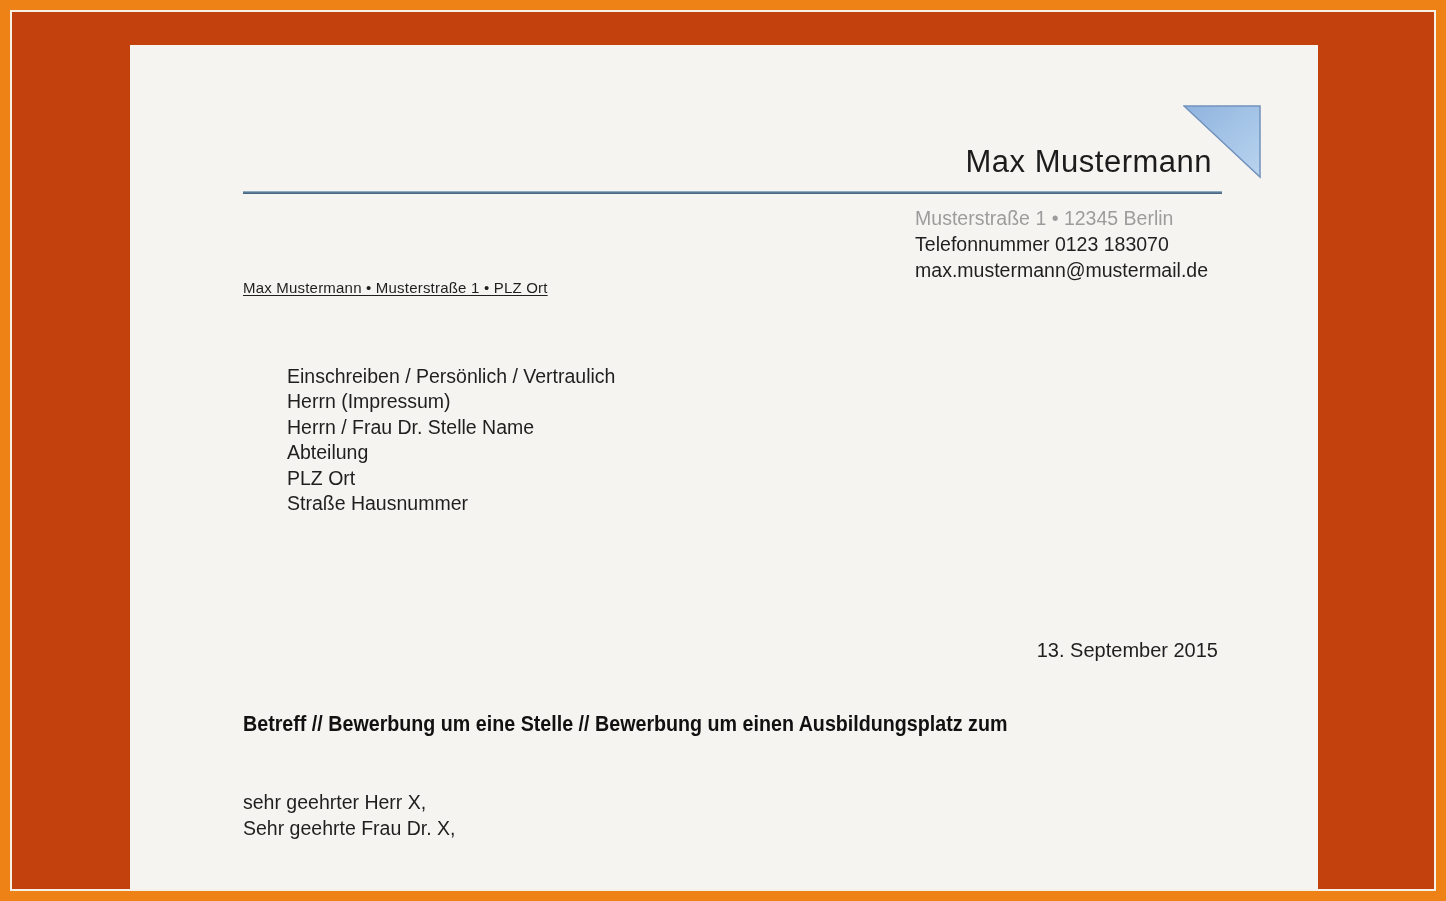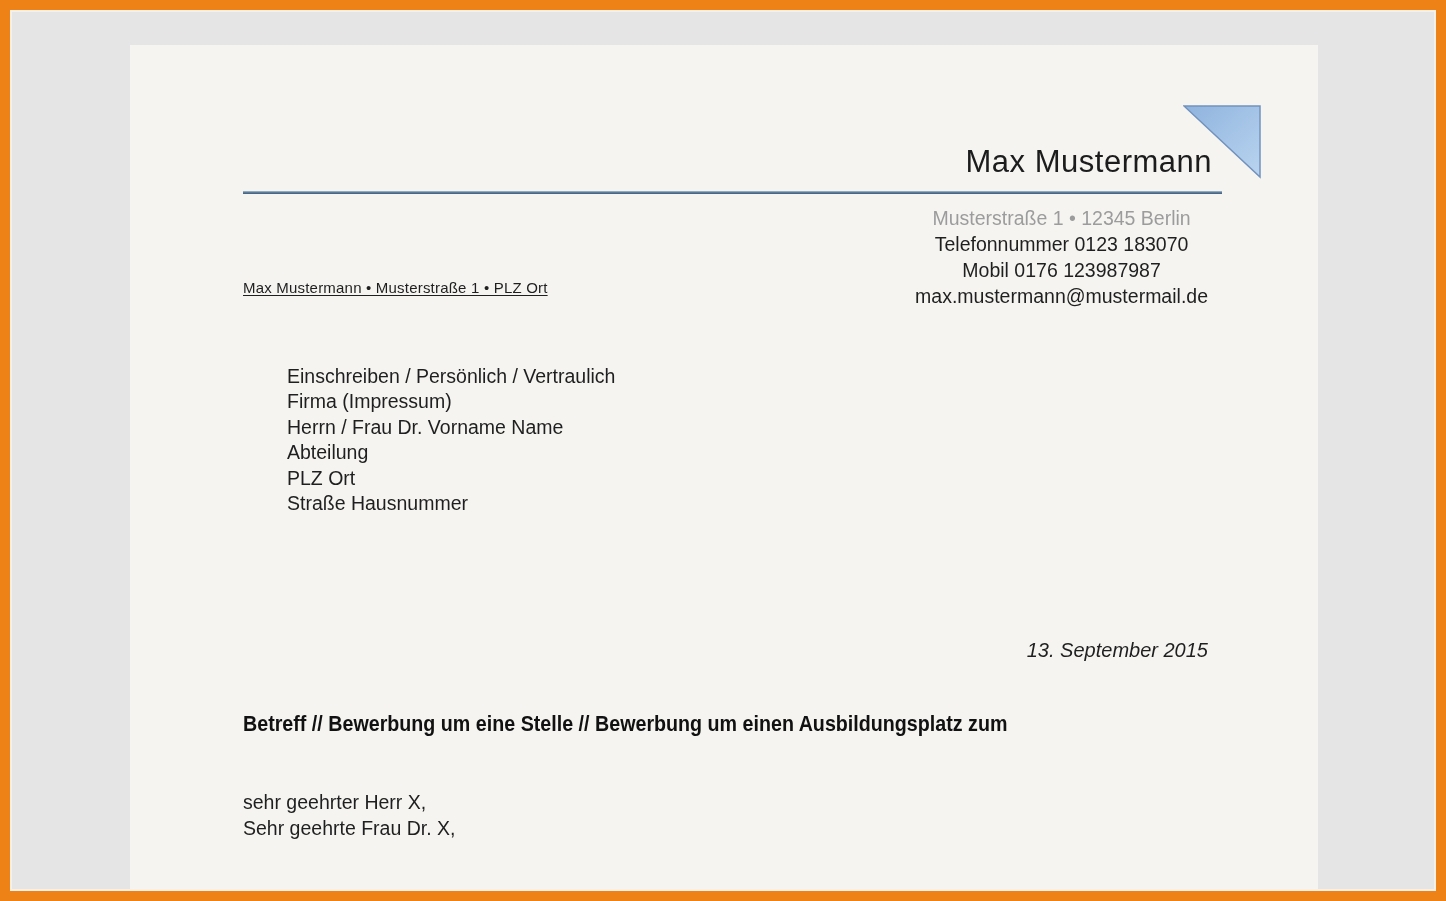--- a/index.html
+++ b/index.html
@@ -6,60 +6,60 @@
   body {
     width: 1446px; height: 901px; overflow: hidden;
     font-family: "Liberation Sans", "DejaVu Sans", sans-serif;
   }
   .frame {
     position: relative; width: 1446px; height: 901px;
     background: #ee8217;
   }
   .canvas {
     position: absolute; left: 10px; top: 10px; right: 10px; bottom: 10px;
-    background: #e5e5e5;
+    background: #c2410c;
     border: 2px solid #f6f0e6;
   }
   .paper {
     position: absolute; left: 118px; top: 33px; width: 1188px; bottom: 0;
     background: #f5f4f1;
   }
   .corner-triangle {
     position: absolute; left: 1053px; top: 60px; width: 78px; height: 74px;
   }
   .name {
     position: absolute; top: 99px; right: 106px;
     font-size: 31px; line-height: 36px; color: #1c1c1c;
     letter-spacing: 0.5px; white-space: nowrap;
   }
   .header-rule {
     position: absolute; left: 113px; right: 96px; top: 146px; height: 3px;
     background: linear-gradient(to bottom, #aac1d5 0%, #55748f 55%, #3e6080 100%);
   }
   .contact-block {
     position: absolute; top: 160px; right: 110px;
-    text-align: center; font-size: 19.5px; line-height: 26px; color: #1f1f1f;
+    text-align: left; font-size: 19.5px; line-height: 26px; color: #1f1f1f;
     white-space: nowrap;
   }
   .contact-block .muted { color: #9c9c9c; }
   .sender-line {
     position: absolute; left: 113px; top: 234px;
     font-size: 15px; line-height: 18px; color: #1f1f1f;
     text-decoration: underline; text-underline-offset: 2px;
     white-space: nowrap; letter-spacing: 0.2px; text-align: right;
   }
   .recipient-block {
     position: absolute; left: 113px; top: 319px;
     font-size: 19.5px; line-height: 25.4px; color: #1f1f1f;
     white-space: nowrap;
     margin-left: 44px;
   }
   .date-line {
-    position: absolute; top: 593px; right: 110px;
-    font-size: 20px; line-height: 24px; color: #1f1f1f; white-space: nowrap; font-style: italic;
+    position: absolute; top: 593px; right: 100px;
+    font-size: 20px; line-height: 24px; color: #1f1f1f; white-space: nowrap;
   }
   .subject-line {
     position: absolute; left: 113px; top: 666px;
     font-size: 21.5px; line-height: 26px; font-weight: bold; color: #111;
     transform: scaleX(0.915); transform-origin: left center;
     white-space: nowrap;
   }
   .salutation-block {
     position: absolute; left: 113px; top: 744px;
     font-size: 19.5px; line-height: 26px; color: #1f1f1f;
@@ -83,30 +83,29 @@
         <polygon points="1,1 77,1 77,72" fill="url(#triGrad)" stroke="#7192bd" stroke-width="1.5"></polygon>
       </svg>
 
       <div class="name">Max Mustermann</div>
 
       <div class="header-rule"></div>
 
       <div class="contact-block">
         <div class="muted">Musterstraße 1 • 12345 Berlin</div>
         <div>Telefonnummer 0123 183070</div>
-        <div>Mobil 0176 123987987</div>
         <div>max.mustermann@mustermail.de</div>
       </div>
 
       <div class="sender-line">Max Mustermann • Musterstraße 1 • PLZ Ort</div>
 
       <div class="recipient-block">
         <div>Einschreiben / Persönlich / Vertraulich</div>
-        <div>Firma (Impressum)</div>
-        <div>Herrn / Frau Dr. Vorname Name</div>
+        <div>Herrn (Impressum)</div>
+        <div>Herrn / Frau Dr. Stelle Name</div>
         <div>Abteilung</div>
         <div>PLZ Ort</div>
         <div>Straße Hausnummer</div>
       </div>
 
       <div class="date-line">13. September 2015</div>
 
       <div class="subject-line">Betreff // Bewerbung um eine Stelle // Bewerbung um einen Ausbildungsplatz zum</div>
 
       <div class="salutation-block">

